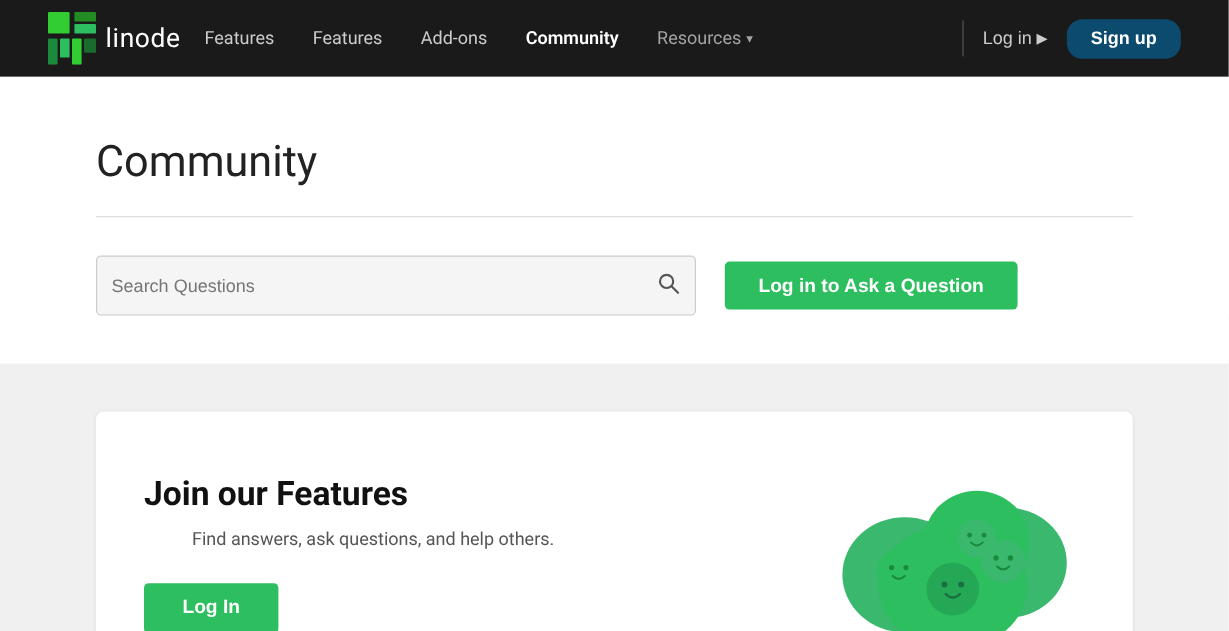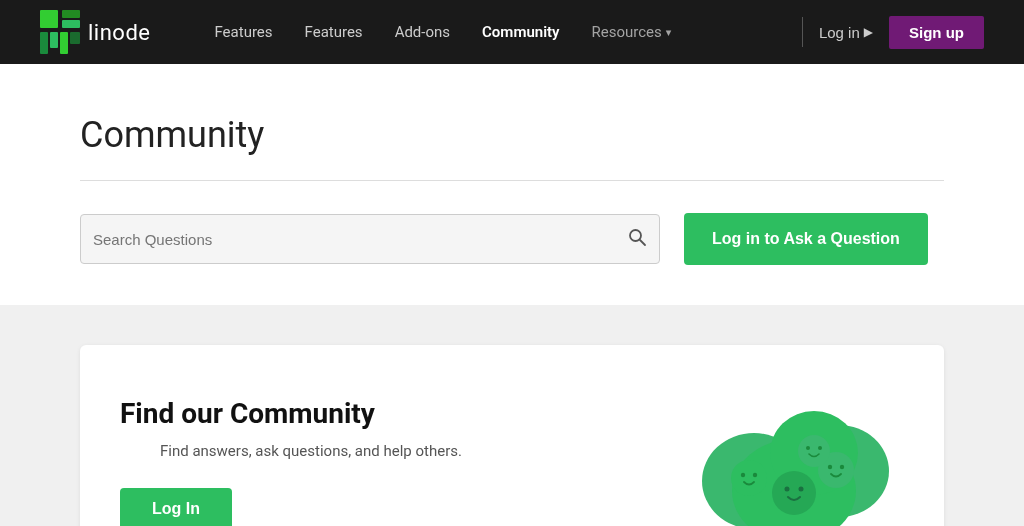--- a/index.html
+++ b/index.html
@@ -11,34 +11,33 @@
       display: flex;
       align-items: center;
       padding: 0 40px;
       height: 64px;
       gap: 0;
     }
     .nav-logo {
       display: flex;
       align-items: center;
       gap: 8px;
-      margin-right: 52px;
+      margin-right: 20px;
       text-decoration: none;
     }
     .nav-logo-text {
       color: #fff;
       font-size: 22px;
       font-weight: 400;
       letter-spacing: 0.5px;
     }
     .nav-links {
       display: flex;
       gap: 32px;
       flex: 1;
-      margin-left: 12px;
     }
     .nav-link {
       color: #ccc;
       text-decoration: none;
       font-size: 15px;
       font-weight: 400;
     }
     .nav-link.active {
       color: #fff;
       font-weight: 600;
@@ -66,24 +65,24 @@
       color: #ccc;
       background: none;
       border: none;
       font-size: 15px;
       cursor: pointer;
       display: flex;
       align-items: center;
       gap: 4px;
     }
     .btn-signup {
-      background: #701a75;
-      color: #fff;
-      border: none;
-      border-radius: 2px;
+      background: #0c4a6e;
+      color: #fff;
+      border: none;
+      border-radius: 13px;
       padding: 8px 20px;
       font-size: 15px;
       font-weight: 600;
       cursor: pointer;
     }
 
     
     .main-content {
       padding: 50px 80px 0;
       background: #fff;
@@ -107,21 +106,21 @@
       gap: 24px;
       margin-bottom: 40px;
     }
     .search-box {
       display: flex;
       align-items: center;
       border: 1px solid #ccc;
       border-radius: 4px;
       background: #f5f5f5;
       padding: 0 12px;
-      width: 580px;
+      width: 500px;
       height: 50px;
     }
     .search-input {
       flex: 1;
       border: none;
       background: transparent;
       font-size: 15px;
       color: #999;
       outline: none;
     }
@@ -133,21 +132,21 @@
     .btn-ask {
       background: #2dbe60;
       color: #fff;
       border: none;
       border-radius: 4px;
       padding: 12px 28px;
       font-size: 16px;
       font-weight: 600;
       cursor: pointer;
       white-space: nowrap;
-      height: 52px;
+      height: 40px;
     }
 
     
     .gray-section {
       background: #f0f0f0;
       padding: 40px 80px 60px;
       min-height: 220px;
     }
     .community-card {
       background: #fff;
@@ -251,21 +250,21 @@
         </svg>
       </span>
     </div>
     <button class="btn-ask">Log in to Ask a Question</button>
   </div>
 </div>
 
 <div class="gray-section">
   <div class="community-card">
     <div class="card-left">
-      <h2 class="card-title">Find our Community</h2>
+      <h2 class="card-title">Join our Features</h2>
       <p class="card-desc">Find answers, ask questions, and help others.</p>
       <button class="btn-login-card">Log In</button>
     </div>
     <div class="card-illustration">
       
       <svg viewBox="0 0 220 160" fill="none" xmlns="http://www.w3.org/2000/svg">
 
         <ellipse cx="70" cy="100" rx="52" ry="48" fill="#3ab86e"></ellipse>
 
         <ellipse cx="155" cy="90" rx="50" ry="46" fill="#3ab86e"></ellipse>

